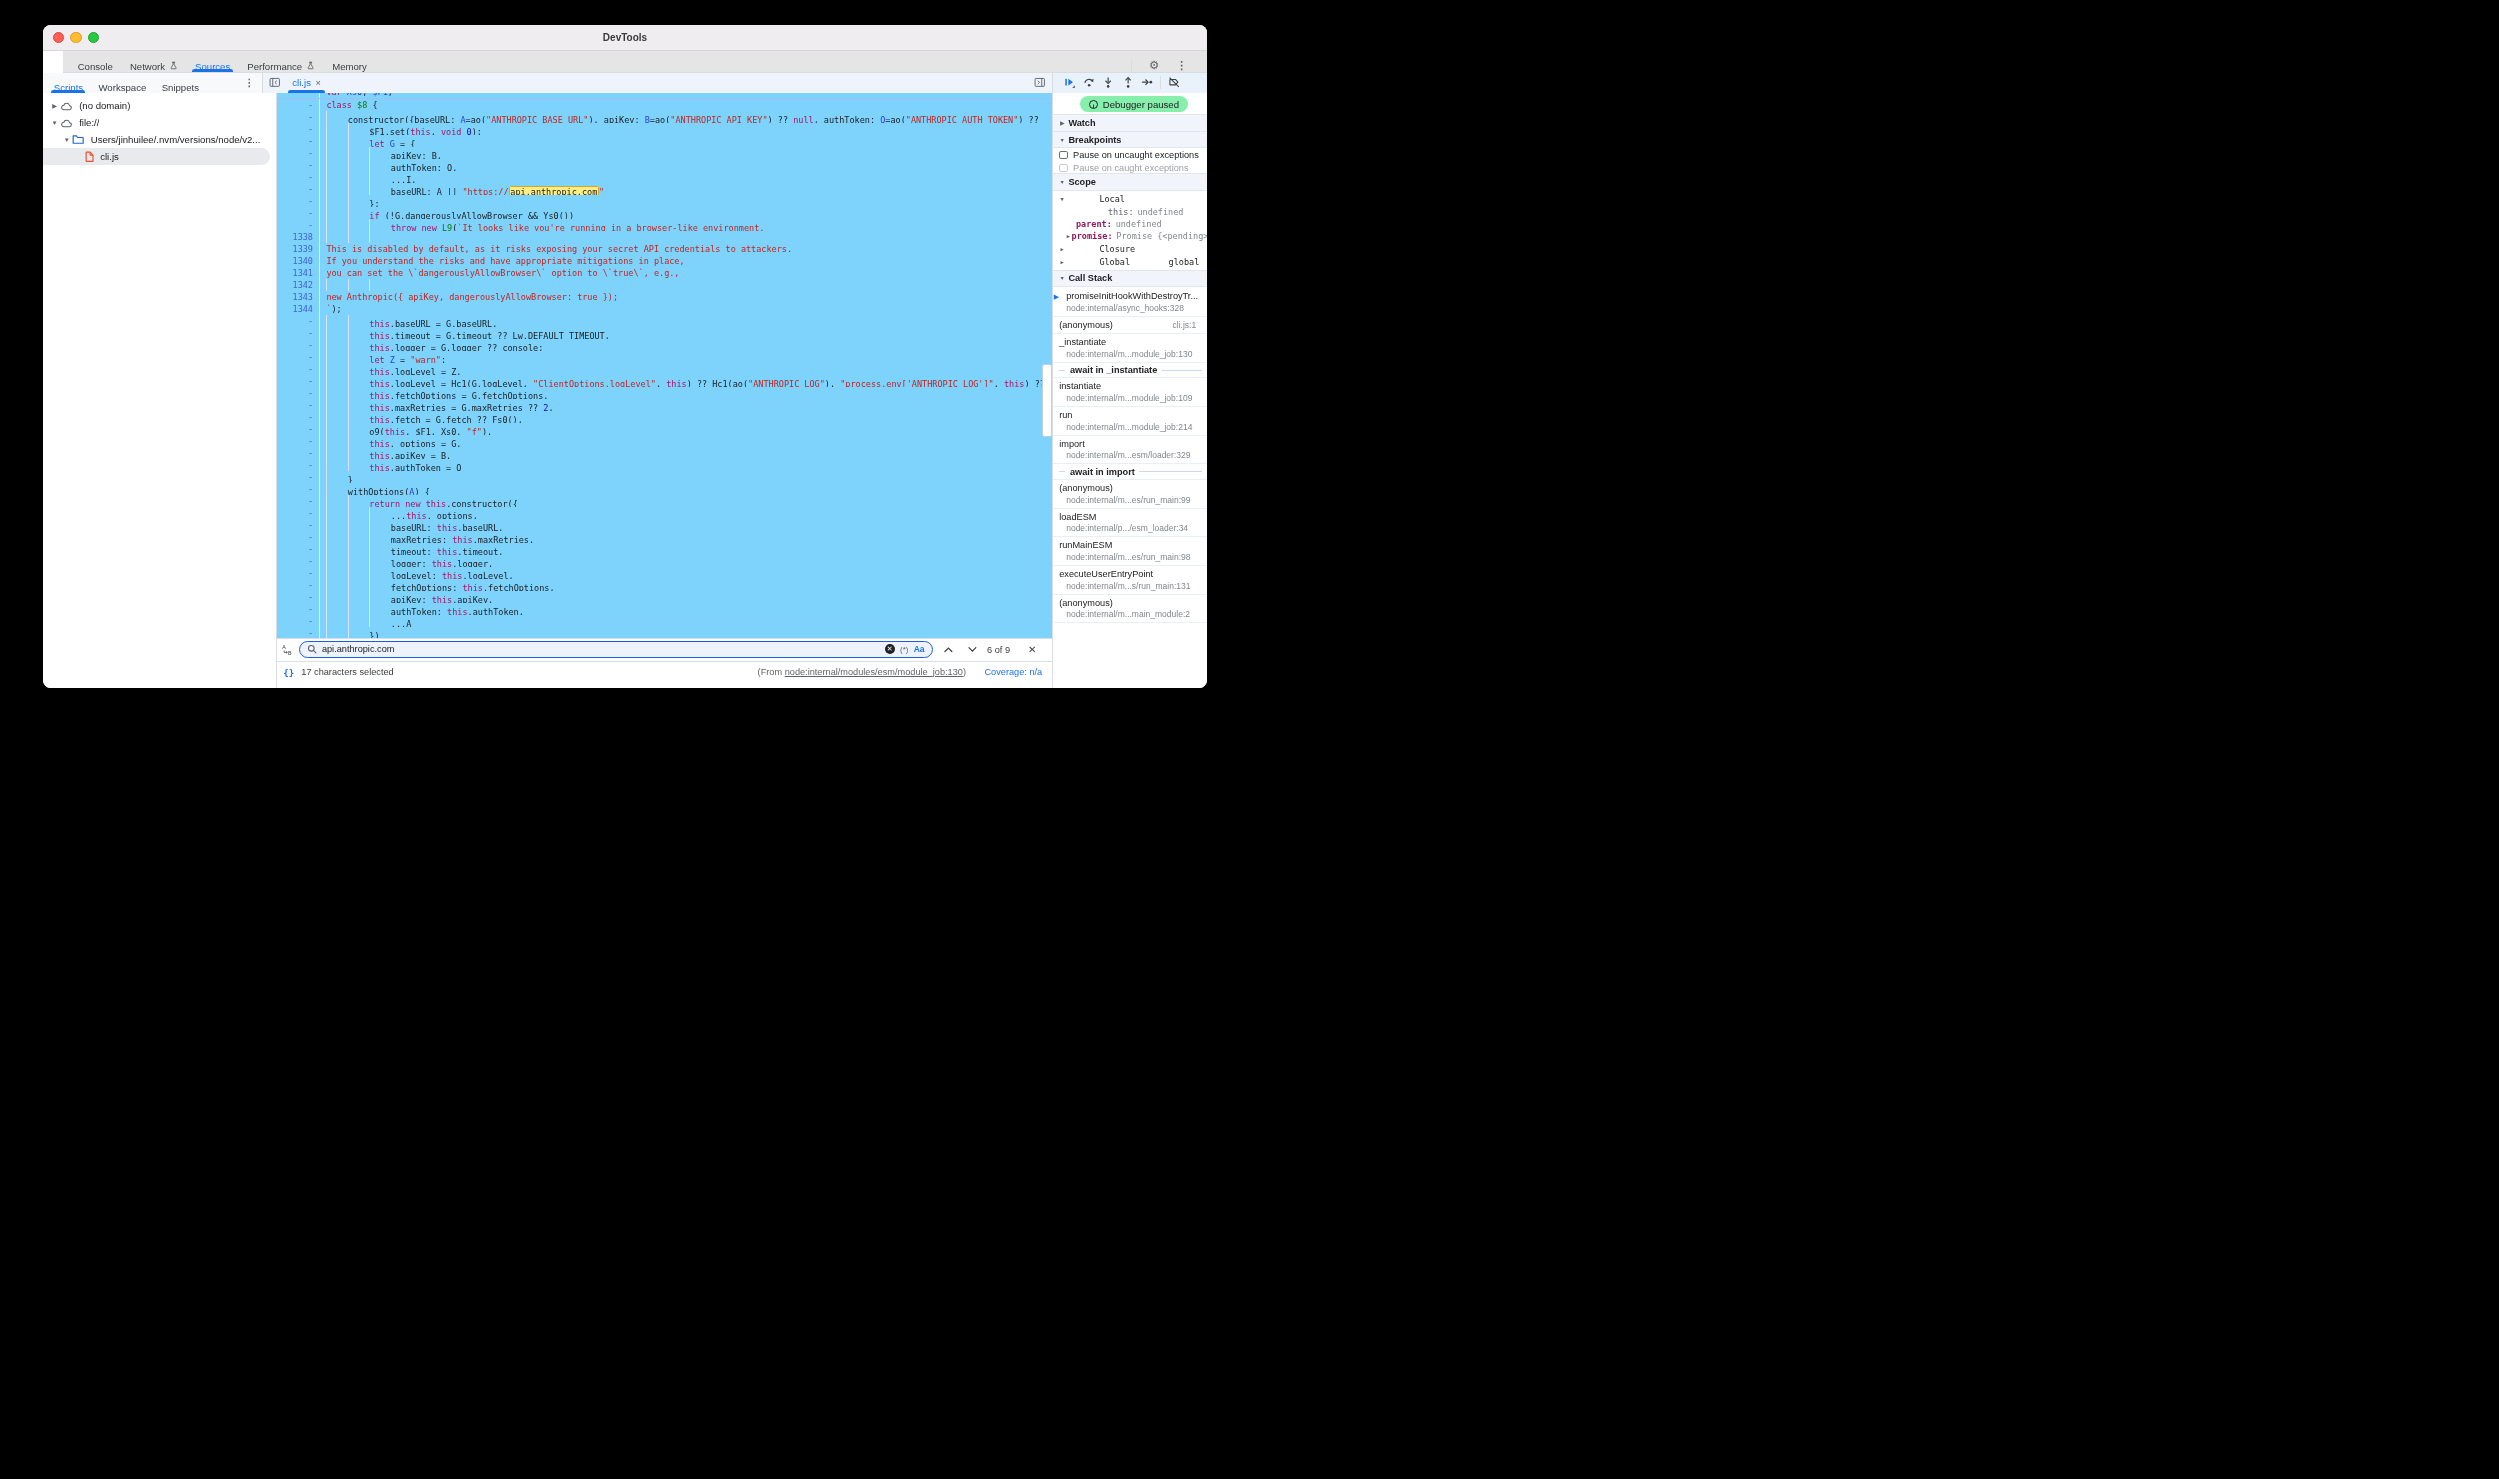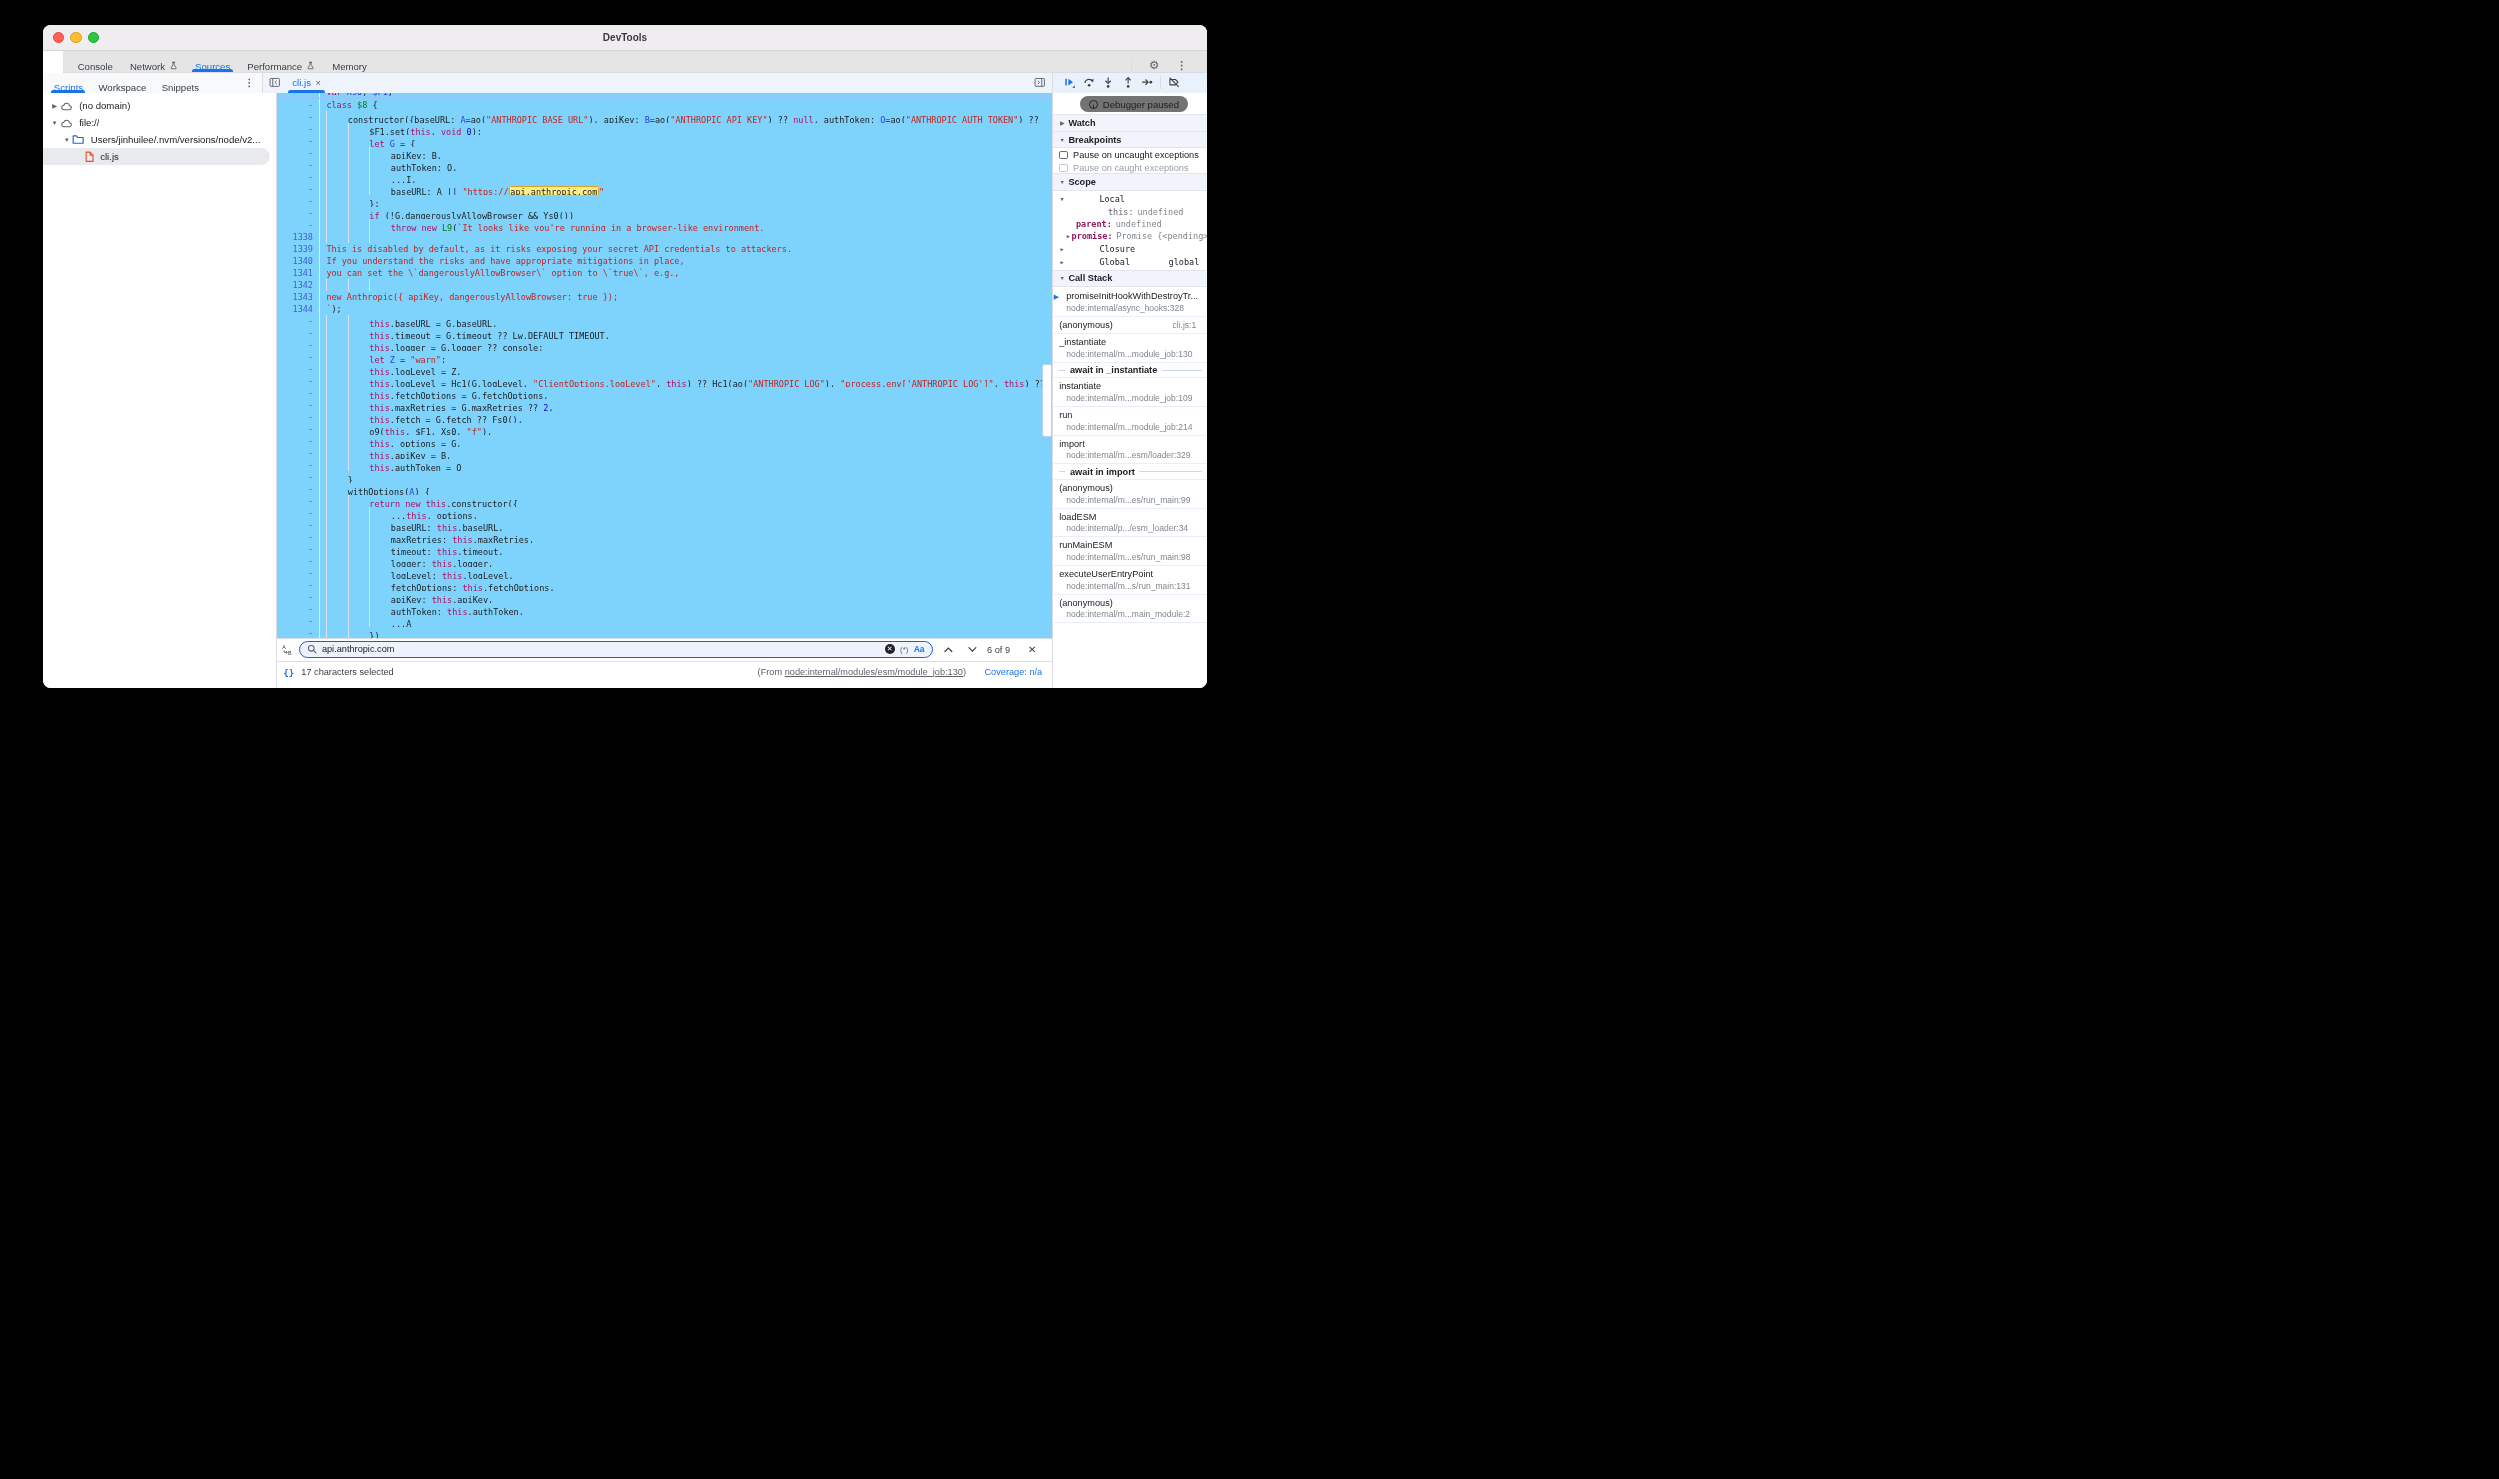--- a/index.html
+++ b/index.html
@@ -82,21 +82,21 @@
   
   .statusrow{position:absolute;left:234px;top:636px;width:776px;height:27px;box-sizing:border-box;background:#fff;border-top:0.8px solid #D9DFE9;display:flex;align-items:center;padding:0 10.8px 4.6px 6.2px;gap:7px;}
   .braces{color:#1A73E8;font-weight:700;font-family:"DejaVu Sans Mono",monospace;font-size:9.2px;}
   .selinfo{color:#3C4043;font-size:9.2px;}
   .statusright{margin-left:auto;display:flex;align-items:flex-start;gap:18.5px;color:#5F6368;font-size:9.2px;}
   .fromlink{text-decoration:underline;color:#5F6368;}
   .coverage{color:#1A73E8;}
   
   .rpanel{position:absolute;left:1009px;top:68px;width:155px;bottom:0;box-sizing:border-box;background:#fff;border-left:0.8px solid #DADCE0;overflow:hidden;}
   .pausedwrap{display:flex;justify-content:center;padding:3.8px 0 3.1px 0;}
-  .pausedpill{display:inline-flex;align-items:center;gap:4.6px;background:#737373;border-radius:9.2px;padding:2.3px 9.2px;font-size:9.6px;color:#202124;margin-left:8px;}
+  .pausedpill{display:inline-flex;align-items:center;gap:4.6px;background:#86efac;border-radius:9.2px;padding:2.3px 9.2px;font-size:9.6px;color:#202124;margin-left:8px;}
   .infoi{width:9.2px;height:9.2px;border:0.9px solid #202124;border-radius:50%;font-size:6.2px;font-weight:700;line-height:9.2px;text-align:center;box-sizing:border-box;}
   .sechead{height:15.4px;display:flex;align-items:center;background:#F1F4FB;border-top:0.8px solid #E0E5F0;border-bottom:0.8px solid #E0E5F0;font-weight:700;font-size:9.2px;color:#202124;margin-top:-0.8px;}
   .sechead:first-of-type{margin-top:0;}
   .sechead .arr{font-size:5.4px;color:#5F6368;width:7.7px;margin:0 2.3px 0 5.4px;text-align:center;}
   .bprow{height:13px;display:flex;align-items:center;padding-left:6.2px;gap:5.4px;font-size:9.2px;color:#202124;}
   .cbox{width:8.5px;height:8.5px;box-sizing:border-box;border:1.1px solid #696E74;border-radius:1.9px;background:#fff;flex:0 0 8.5px;}
   .cbox.disabled{border-color:#C6CAD0;}
   .bplabel.disabled{color:#9AA0A6;}
   .scopewrap{padding:1.5px 0 2.3px 0;}
   .sc-group{height:13px;display:flex;align-items:center;font-family:"DejaVu Sans Mono",monospace;font-size:8.5px;color:#202124;gap:31px;}

